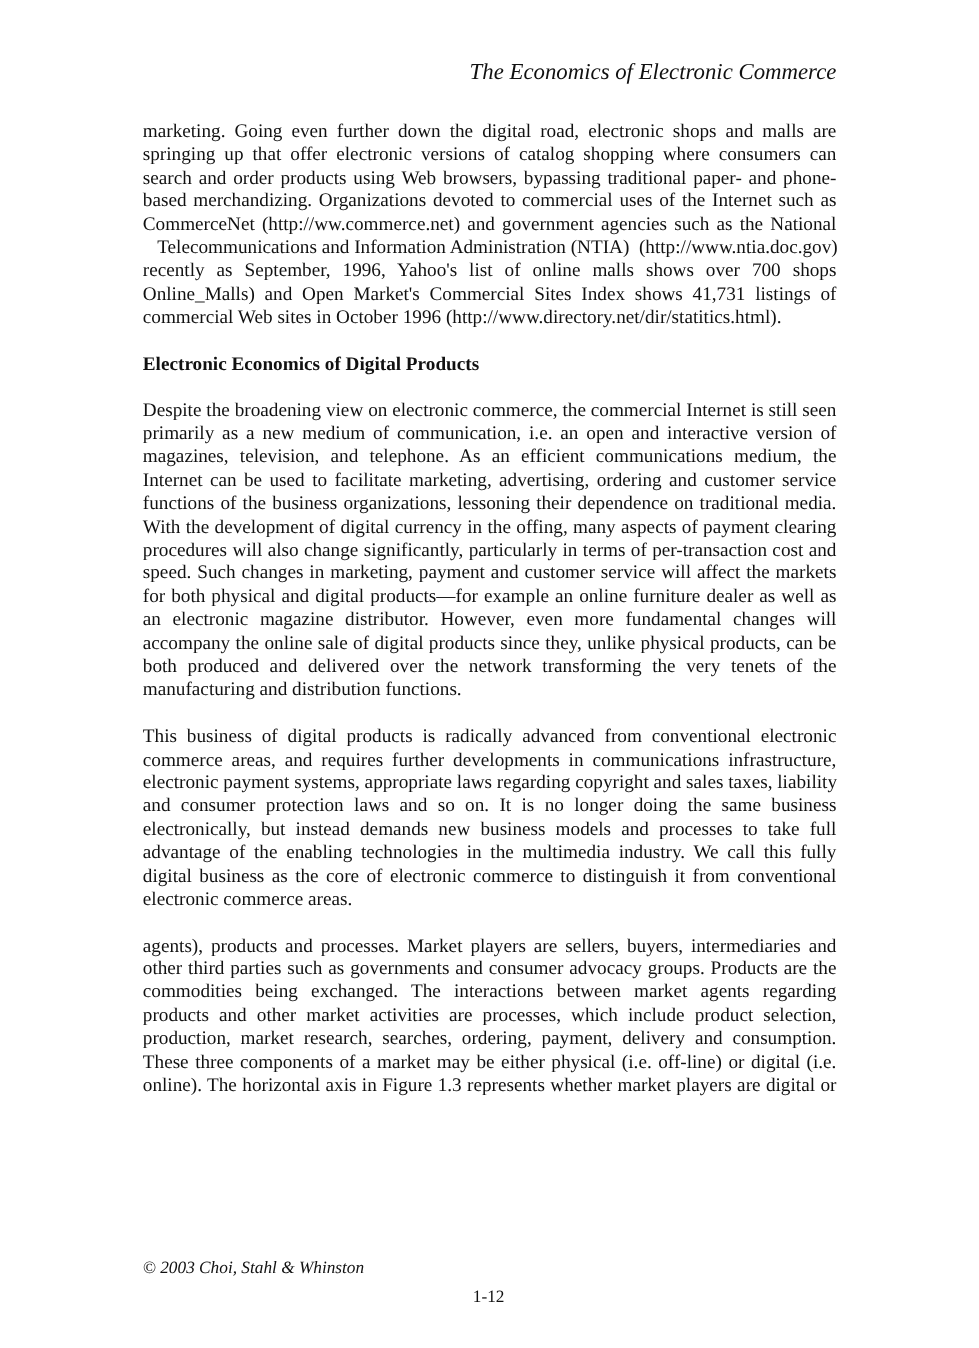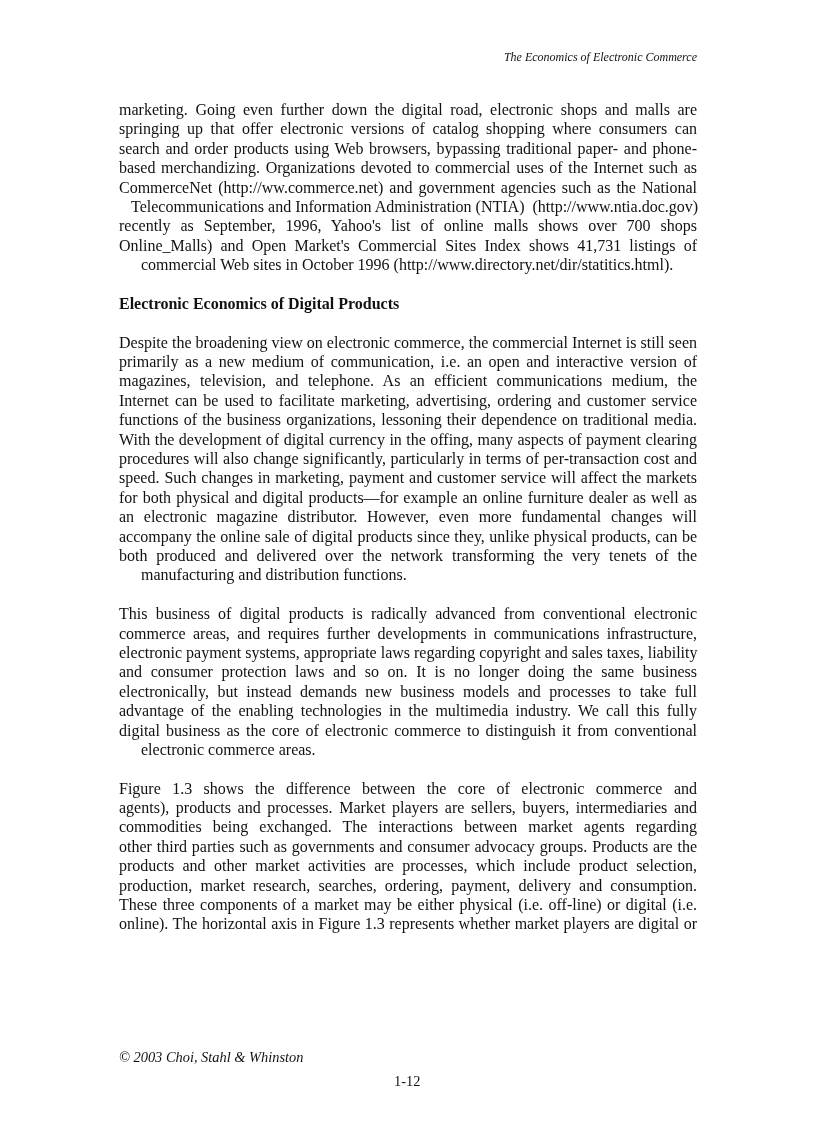--- a/index.html
+++ b/index.html
@@ -1,22 +1,22 @@
 <!DOCTYPE html>
 <html><head>
 <meta charset="utf-8">
 <style>
   html, body { margin: 0; padding: 0; background: #ffffff; }
   body { width: 816px; height: 1123px; position: relative; overflow: hidden;
          font-family: "Liberation Serif", serif; color: #111111; }
-  .running-header { position: absolute; top: 50px; right: 119px; font-size: 12px; font-style: italic; }
+  .running-header { position: absolute; top: 50px; right: 119px; font-size: 19px; font-style: italic; }
   .body { position: absolute; left: 119px; top: 100px; width: 578px; font-size: 16px; }
   .line { display: block; height: 19.4px; line-height: 19.4px; white-space: nowrap;
           text-align: justify; text-align-last: justify; }
-  .line.last { text-align-last: left; margin-left: 22px; }
+  .line.last { text-align-last: left; }
   .gap { height: 19.4px; }
   .heading { font-weight: bold; text-align-last: left; }
   .footer { position: absolute; top: 1049px; left: 119px; font-size: 14.4px; }
   .footer .copy { font-style: italic; position: absolute; left: 0; white-space: nowrap; }
   .footer .pnum { position: absolute; left: 275px; white-space: nowrap; margin-top: 24px; }
 </style>
 </head>
 <body>
 
 <div class="running-header">The Economics of Electronic Commerce</div>
@@ -62,24 +62,23 @@
     <span class="line">electronic payment systems, appropriate laws regarding copyright and sales taxes, liability</span>
     <span class="line">and consumer protection laws and so on. It is no longer doing the same business</span>
     <span class="line">electronically, but instead demands new business models and processes to take full</span>
     <span class="line">advantage of the enabling technologies in the multimedia industry. We call this fully</span>
     <span class="line">digital business as the core of electronic commerce to distinguish it from conventional</span>
     <span class="line last">electronic commerce areas.</span>
   </div>
   <div class="gap"></div>
 
   <div>
-    <span class="line">Figure 1.3 shows the difference between the core of electronic commerce and</span>
     <span class="line">agents), products and processes. Market players are sellers, buyers, intermediaries and</span>
+    <span class="line">other third parties such as governments and consumer advocacy groups. Products are the</span>
     <span class="line">commodities being exchanged. The interactions between market agents regarding</span>
-    <span class="line">other third parties such as governments and consumer advocacy groups. Products are the</span>
     <span class="line">products and other market activities are processes, which include product selection,</span>
     <span class="line">production, market research, searches, ordering, payment, delivery and consumption.</span>
     <span class="line">These three components of a market may be either physical (i.e. off-line) or digital (i.e.</span>
     <span class="line">online). The horizontal axis in Figure 1.3 represents whether market players are digital or</span>
   </div>
 </div>
 
 <div class="footer">
   <span class="copy">© 2003 Choi, Stahl &amp; Whinston</span>
   <span class="pnum">1-12</span>

